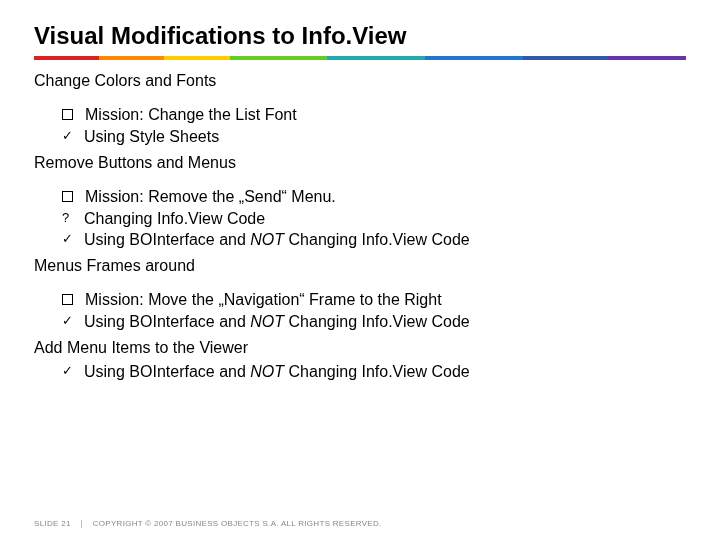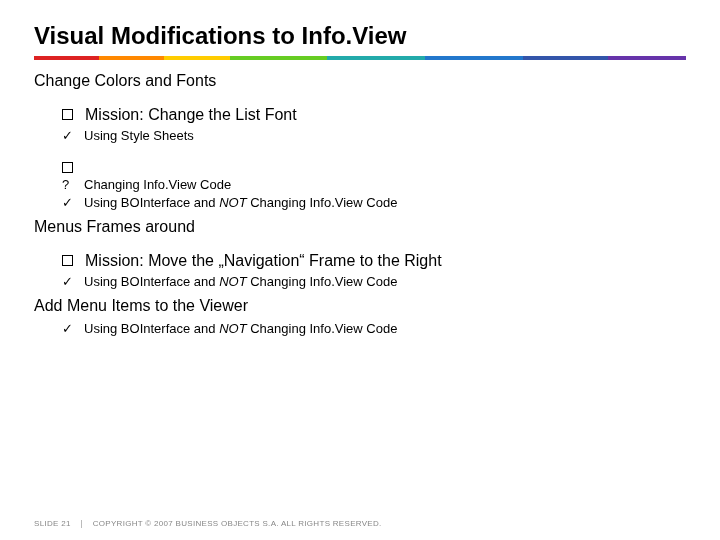--- a/index.html
+++ b/index.html
@@ -59,21 +59,21 @@
     align-items: flex-start;
     margin: 3px 0 3px 28px;
   }
   .sub-icon {
     width: 22px;
     font-size: 13px;
     text-align: left;
     flex-shrink: 0;
   }
   .sub-text {
-    font-size: 13px;
+    font-size: 16px;
   }
   .footer {
     position: absolute;
     bottom: 12px;
     left: 34px;
     font-size: 8px;
     color: #888;
     letter-spacing: 0.3px;
     text-align: right;
   }
@@ -94,22 +94,24 @@
   <div id="sections">
       <div class="section-head">Change Colors and Fonts</div>
       <div class="mission-row">
         <div class="box-icon"></div>
         <div class="mission-text">Mission: Change the List Font</div>
       </div>
       <div class="sub-row">
         <div class="sub-icon">✓</div>
         <div class="sub-text">Using Style Sheets</div>
       </div>
+      <div class="section-head">Remove Buttons and Menus</div>
       <div class="mission-row">
         <div class="box-icon"></div>
+        <div class="mission-text">Mission: Remove the „Send“ Menu.</div>
       </div>
       <div class="sub-row">
         <div class="sub-icon">?</div>
         <div class="sub-text">Changing Info.View Code</div>
       </div>
       <div class="sub-row">
         <div class="sub-icon">✓</div>
         <div class="sub-text">Using BOInterface and <i>NOT</i> Changing Info.View Code</div>
       </div>
       <div class="section-head">Menus Frames around</div>

